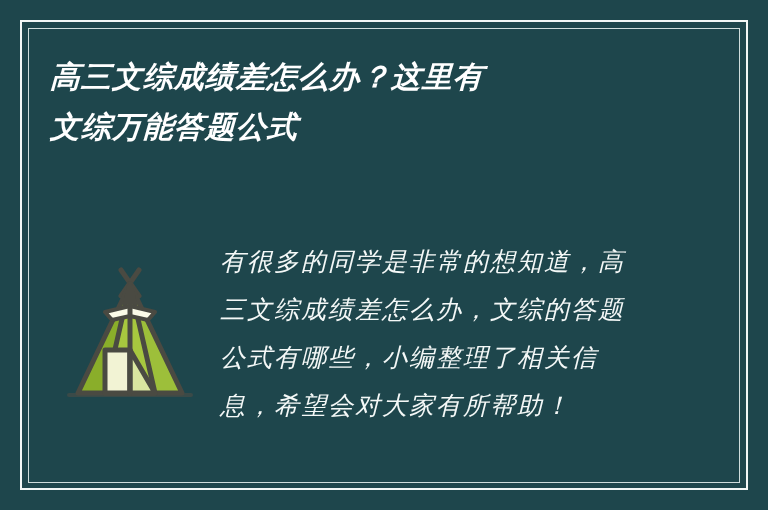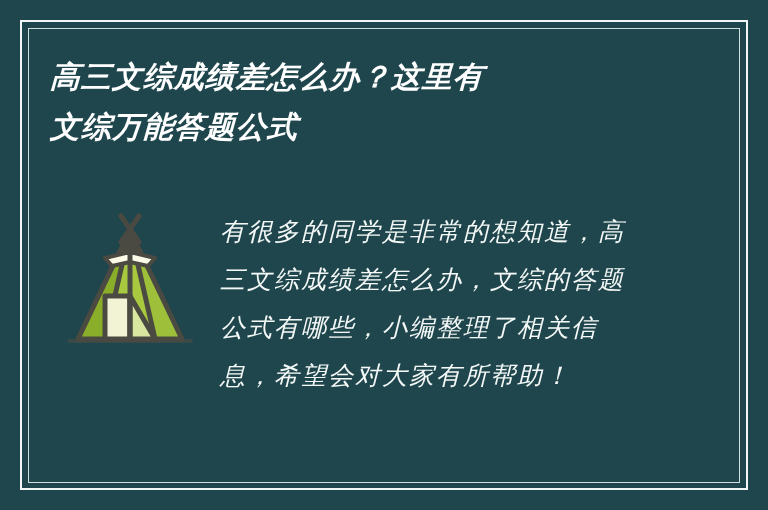--- a/index.html
+++ b/index.html
@@ -54,21 +54,21 @@
     transform-origin: left center;
   }
   
   .content {
     position: absolute;
     left: 50px;
     top: 196px;
     right: 50px;
     bottom: 50px;
     display: flex;
-    align-items: flex-start;
+    align-items: center;
   }
   .illustration {
     width: 160px;
     flex: 0 0 160px;
     padding-top: 12px;
     display: flex;
     justify-content: center;
   }
   .tent-svg { display: block; }
   .body-text {

